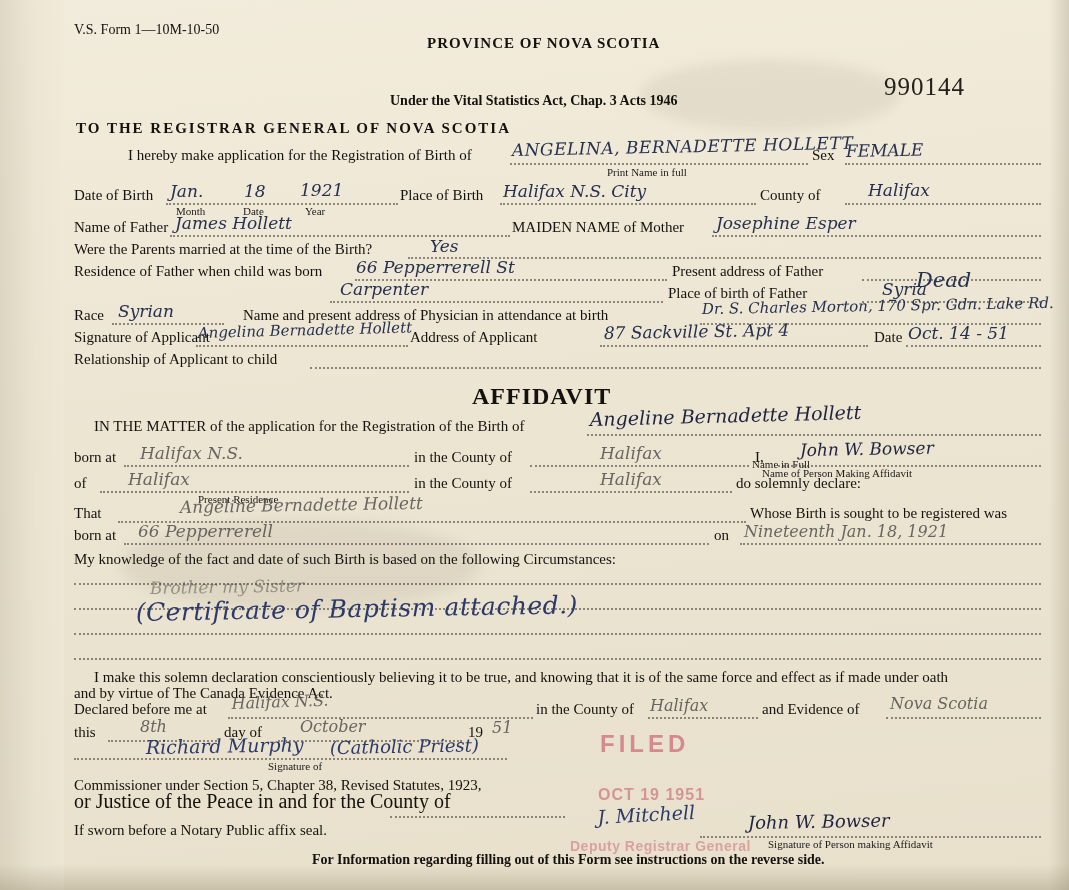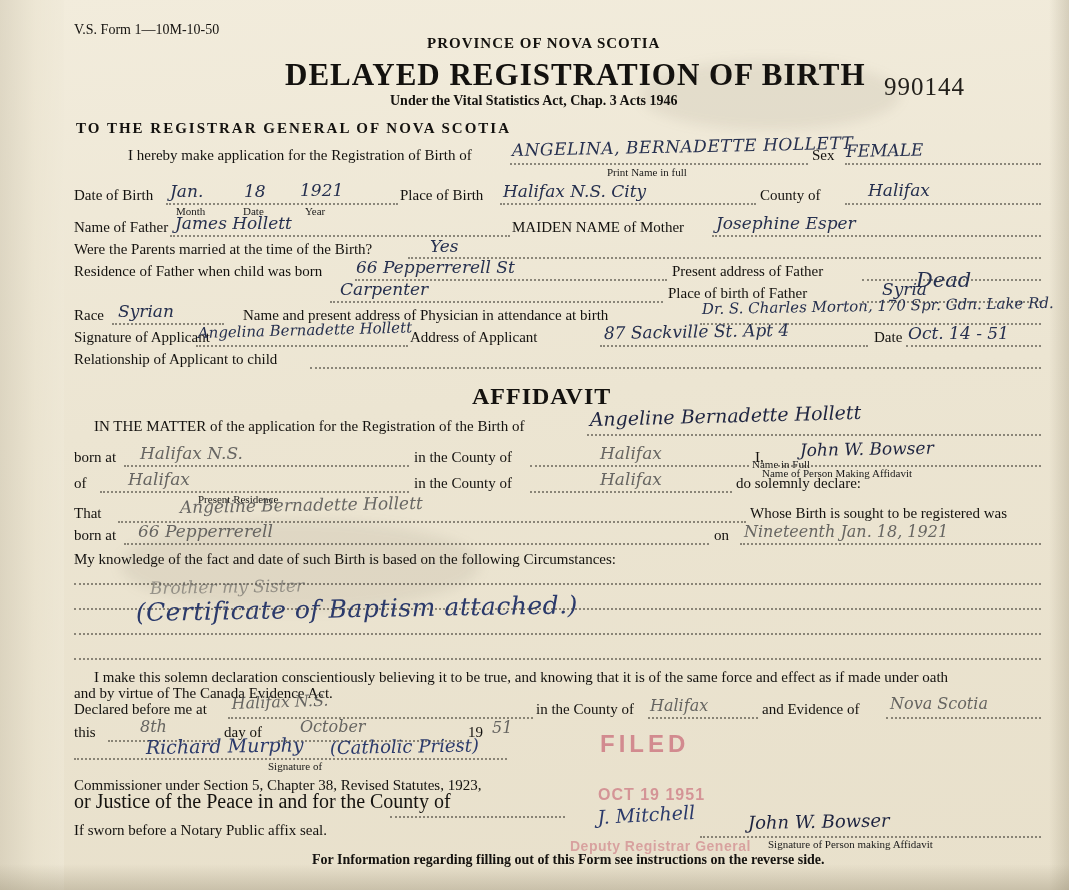--- a/index.html
+++ b/index.html
@@ -88,21 +88,20 @@
 </head>
 <body>
 
 <div class="page">
   <div class="paper-edge"></div>
   <div class="smear" style="left:120px;top:520px;width:360px;height:90px;"></div>
   <div class="smear" style="left:640px;top:60px;width:260px;height:70px;"></div>
 
   <div class="pr" style="left:74px;top:22px;font-size:14px;">V.S. Form 1—10M-10-50</div>
   <div class="pr bold sp1" style="left:427px;top:35px;font-size:15px;">PROVINCE OF NOVA SCOTIA</div>
-  <div class="pr bold sp1" style="left:285px;top:57px;font-size:31px;">DELAYED REGISTRATION OF BIRTH</div>
   <div class="pr bold" style="left:390px;top:93px;font-size:14px;">Under the Vital Statistics Act, Chap. 3 Acts 1946</div>
   <div class="numtop" style="left:884px;top:73px;">990144</div>
 
   <div class="pr bold sp" style="left:76px;top:120px;font-size:15px;">TO THE REGISTRAR GENERAL OF NOVA SCOTIA</div>
 
   <div class="pr" style="left:128px;top:147px;font-size:15px;">I hereby make application for the Registration of Birth of</div>
   <div class="dots" style="left:510px;top:163px;width:298px;"></div>
   <div class="hw ink" style="left:512px;top:140px;font-size:17px;transform:rotate(-1.2deg);letter-spacing:.5px;">ANGELINA, BERNADETTE HOLLETT</div>
   <div class="under-lbl" style="left:607px;top:166px;">Print Name in full</div>
   <div class="pr" style="left:812px;top:147px;font-size:15px;">Sex</div>

